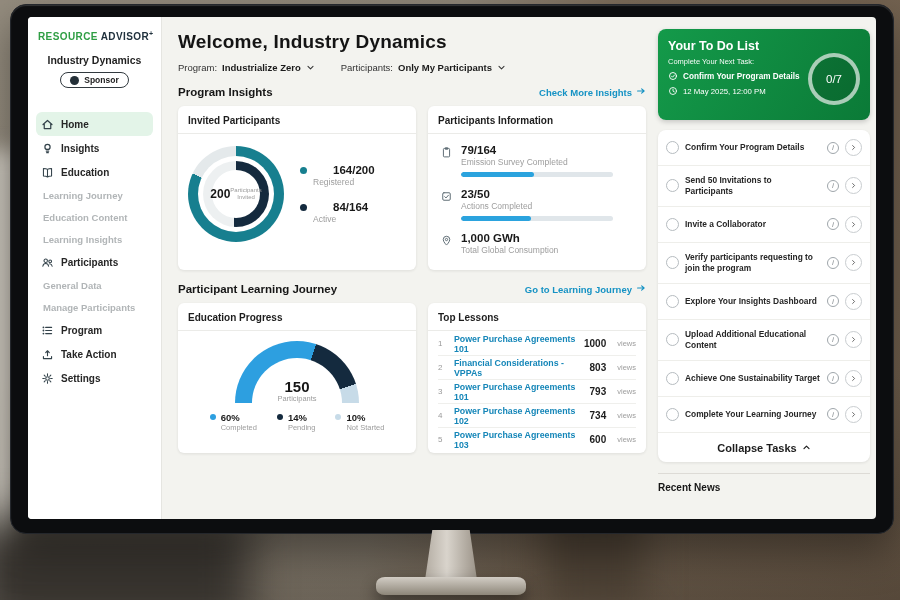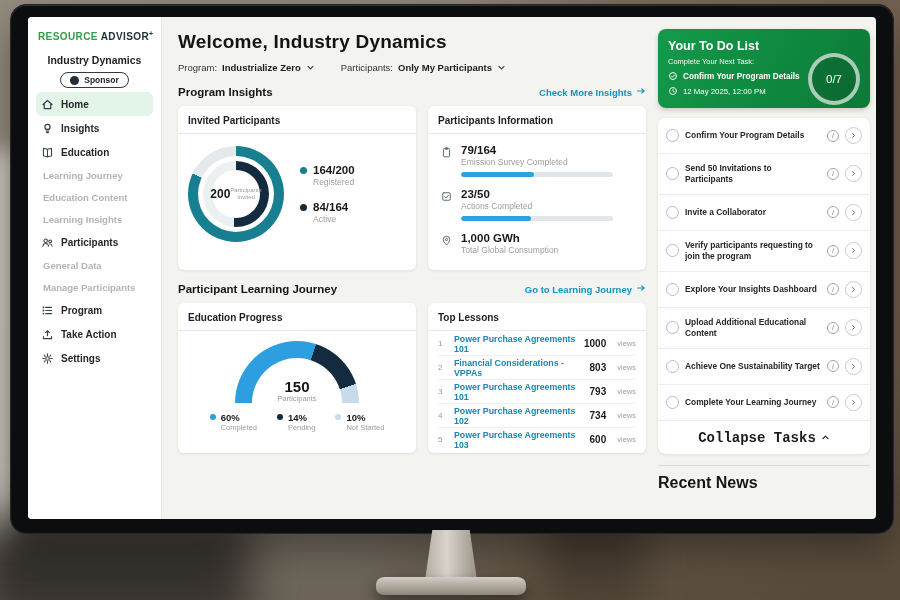--- a/index.html
+++ b/index.html
@@ -21,21 +21,21 @@
     background:linear-gradient(#d2cdc5,#8d8679);box-shadow:0 8px 16px rgba(0,0,0,.45);}
 
   
   .sidebar{position:absolute;left:0;top:0;bottom:0;width:134px;background:#fff;border-right:1px solid #e5e5e1;box-sizing:border-box;}
   .logo{margin:13px 8px 0 10px;font-size:10px;font-weight:800;letter-spacing:.4px;white-space:nowrap;}
   .logo-a{color:#2f9e44;} .logo-b{color:#21323e;} .logo sup{font-size:7px;color:#21323e;}
   .org{margin-top:12px;text-align:center;font-size:10.5px;font-weight:700;color:#1f1f1f;}
   .badge{margin:6px auto 0;width:fit-content;display:flex;align-items:center;gap:5px;border:1px solid #323a3f;
     border-radius:10px;padding:2px 9px;font-size:8.5px;font-weight:700;color:#222;cursor:pointer;}
   .badge-dot{width:9px;height:9px;border-radius:50%;background:#243038;}
-  nav{margin-top:4px;}
+  nav{margin-top:24px;}
   .nav-item{display:flex;align-items:center;gap:7px;height:24px;margin:0 8px;padding:0 0 0 5px;border-radius:6px;
     font-size:10px;font-weight:700;color:#262626;cursor:pointer;}
   .nav-item.active{background:#e3f4e8;}
   .nav-icon{width:13px;height:13px;color:#33424a;display:flex;flex-shrink:0;}
   .nav-icon svg{width:13px;height:13px;}
   .nav-sub{height:22px;display:flex;align-items:center;padding-left:15px;font-size:9.5px;font-weight:600;color:#b1b5b7;cursor:pointer;}
 
   
   .main{position:absolute;left:134px;top:0;bottom:0;width:496px;padding:12px 12px 0 16px;box-sizing:border-box;}
   .title{margin:2px 0 0;font-size:19px;font-weight:800;color:#141414;letter-spacing:.2px;}
@@ -57,21 +57,21 @@
   .donut{position:relative;width:96px;height:96px;flex-shrink:0;}
   .donut-outer{position:absolute;inset:0;border-radius:50%;}
   .donut-white{position:absolute;inset:10px;border-radius:50%;background:#fff;}
   .donut-inner{position:absolute;inset:15px;border-radius:50%;}
   .donut-hole{position:absolute;inset:24px;border-radius:50%;background:#fff;display:flex;flex-direction:row;align-items:center;justify-content:center;text-align:center;}
   .donut-val{font-size:12px;font-weight:800;color:#161616;}
   .donut-lab{font-size:6px;color:#9b9b9b;line-height:1.25;width:38px;}
   .legend-col{margin-left:16px;display:flex;flex-direction:column;gap:14px;}
   .leg{display:flex;gap:6px;}
   .dot{width:7px;height:7px;border-radius:50%;margin-top:3px;flex-shrink:0;}
-  .leg-val{font-size:11.5px;font-weight:800;color:#191919;}
+  .leg-val{font-size:11.5px;font-weight:800;color:#191919;margin-left:20px;}
   .leg-lab{font-size:8.5px;color:#9d9d9d;margin-top:1px;}
 
   .info-body{padding:10px 12px;display:flex;flex-direction:column;gap:11px;}
   .stat{display:flex;gap:8px;}
   .stat-icon{width:13px;height:14px;color:#5b6a72;margin-top:1px;flex-shrink:0;}
   .stat-icon svg{width:13px;height:13px;}
   .stat-val{font-size:11.5px;font-weight:800;color:#191919;}
   .stat-lab{font-size:8.5px;color:#9d9d9d;margin-top:1px;}
   .bar{margin-top:5px;width:152px;height:5px;border-radius:3px;background:#e0e6ea;overflow:hidden;}
   .bar-fill{height:100%;border-radius:3px;background:#2ba3de;}
@@ -92,42 +92,42 @@
   .lessons-body{padding:1px 10px 0;}
   .lesson-row{display:flex;align-items:center;gap:8px;height:23px;border-bottom:1px solid #efefec;cursor:pointer;}
   .lesson-row:last-child{border-bottom:none;}
   .l-rank{font-size:8px;color:#9a9a9a;width:8px;flex-shrink:0;}
   .l-title{flex:1;font-size:8.8px;font-weight:600;color:#1586b8;}
   .l-views-num{font-size:10px;font-weight:800;color:#1c1c1c;}
   .l-views-suf{font-size:7.5px;color:#9d9d9d;margin-left:3px;}
 
   
   .todo-panel{position:absolute;left:630px;top:0;bottom:0;width:212px;padding-top:12px;box-sizing:border-box;}
-  .todo-card{position:relative;background:linear-gradient(120deg,#149a4a,#0b7a37);border-radius:8px;padding:10px 10px 12px;color:#fff;box-shadow:0 2px 5px rgba(0,0,0,.18);}
+  .todo-card{position:relative;background:linear-gradient(120deg,#149a4a,#0b7a37);border-radius:8px;padding:10px 10px 24px;color:#fff;box-shadow:0 2px 5px rgba(0,0,0,.18);}
   .todo-title{font-size:12.5px;font-weight:800;}
   .todo-sub{font-size:7.5px;margin-top:4px;opacity:.95;}
   .todo-next{display:flex;gap:5px;align-items:center;margin-top:5px;font-size:8.2px;font-weight:700;width:134px;}
   .todo-due{display:flex;gap:5px;align-items:center;margin-top:5px;font-size:7.8px;width:134px;}
   .t-ico{display:flex;flex-shrink:0;color:#fff;}
   .t-ico svg{width:10px;height:10px;}
   .todo-progress{position:absolute;right:10px;top:24px;width:44px;height:44px;border-radius:50%;
     border:4px solid rgba(255,255,255,.65);background:rgba(0,0,0,.14);
     display:flex;align-items:center;justify-content:center;font-size:11.5px;font-weight:400;}
   .task-list{margin-top:10px;background:#fff;border-radius:8px;box-shadow:0 1px 3px rgba(20,20,20,.09);}
   .task-row{display:flex;align-items:center;gap:6px;padding:9px 8px;border-bottom:1px solid #eeeeea;cursor:pointer;}
   .task-check{width:11px;height:11px;border:1.4px solid #b6bcc0;border-radius:50%;flex-shrink:0;}
   .task-label{flex:1;font-size:8.4px;font-weight:600;color:#262626;line-height:1.3;}
   .task-info{width:10px;height:10px;border:1px solid #9fa6ab;border-radius:50%;color:#6f767b;font-size:6.5px;
     display:flex;align-items:center;justify-content:center;flex-shrink:0;font-style:italic;}
   .task-info::before{content:"i";}
   .task-chev{width:15px;height:15px;border:1px solid #c9cdd0;border-radius:50%;display:flex;align-items:center;justify-content:center;color:#555;flex-shrink:0;}
   .task-chev svg{width:7px;height:7px;}
-  .collapse-row{display:flex;align-items:center;justify-content:center;gap:5px;padding:9px 0 8px;font-size:14px;font-weight:800;color:#1b1b1b;cursor:pointer;font-family:Liberation Mono, monospace;}
+  .collapse-row{display:flex;align-items:center;justify-content:center;gap:5px;padding:9px 0 8px;font-size:11px;font-weight:800;color:#1b1b1b;cursor:pointer;}
   .collapse-row svg{width:9px;height:9px;}
-  .news-title{margin-top:11px;padding-top:8px;border-top:1px solid #dddbd6;font-size:16px;font-weight:800;color:#161616;}
+  .news-title{margin-top:11px;padding-top:8px;border-top:1px solid #dddbd6;font-size:10px;font-weight:800;color:#161616;}
 </style>
 </head>
 <body>
 
 <div class="scene">
   <div class="bg-sliver"></div>
   <div class="bg-strip"></div>
   <div class="bg-corner"></div>
 
   <div class="monitor">

